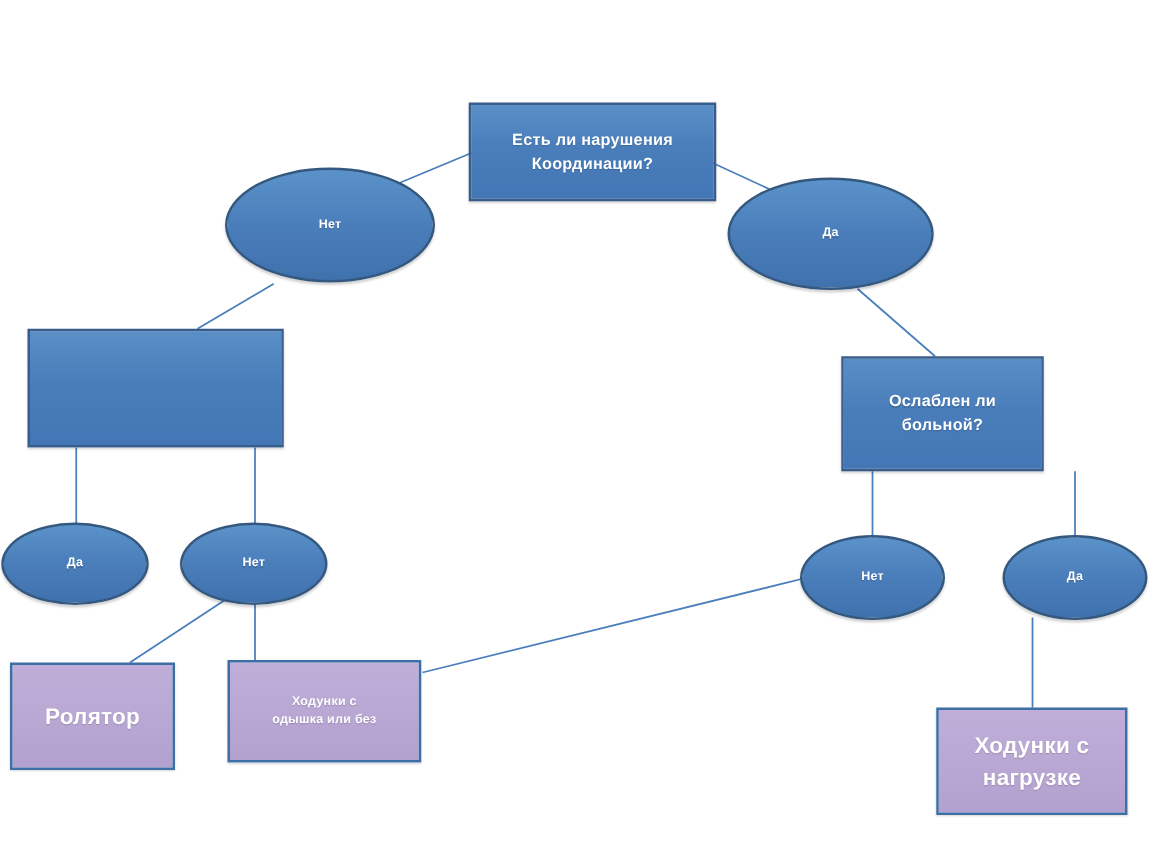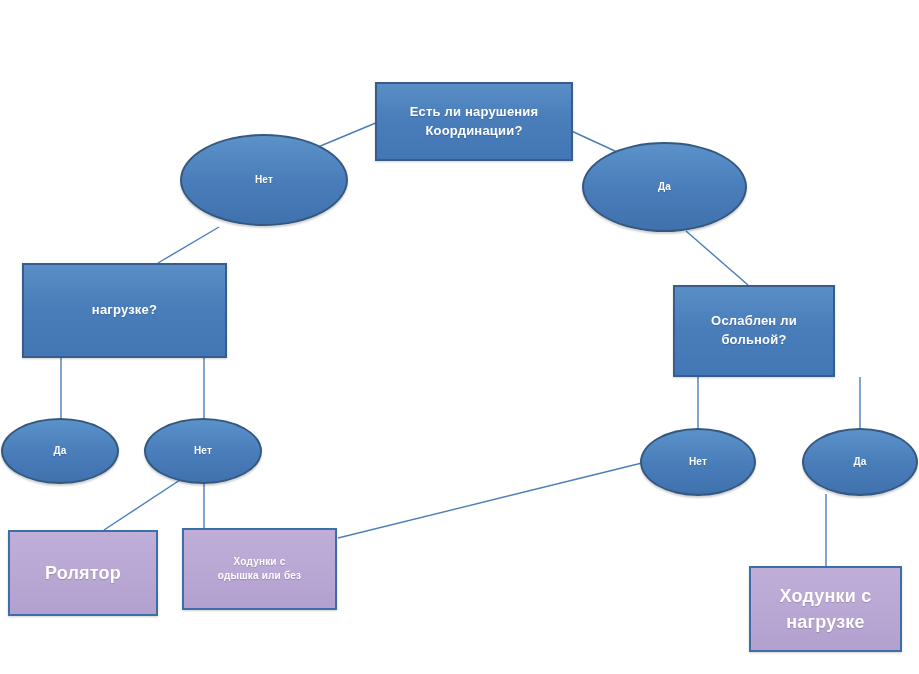--- a/index.html
+++ b/index.html
@@ -90,21 +90,20 @@
           <div>Нет</div>
         </div>
       </div>
       <div class="node ellipse t-mid" style="left: 582px; top: 142px; width: 165px; height: 90px;">
         <div class="label-wrap">
           <div>Да</div>
         </div>
       </div>
       <div class="node rect t-small" style="left: 22px; top: 263px; width: 205px; height: 95px;">
         <div class="label-wrap">
-          <div>нагрузке?</div>
         </div>
       </div>
       <div class="node rect t-small" style="left: 673px; top: 285px; width: 162px; height: 92px;">
         <div class="label-wrap">
           <div>Ослаблен ли</div>
           <div>больной?</div>
         </div>
       </div>
       <div class="node ellipse t-mid" style="left: 1px; top: 418px; width: 118px; height: 66px;">
         <div class="label-wrap">
@@ -119,21 +118,21 @@
       <div class="node ellipse t-mid" style="left: 640px; top: 428px; width: 116px; height: 68px;">
         <div class="label-wrap">
           <div>Нет</div>
         </div>
       </div>
       <div class="node ellipse t-mid" style="left: 802px; top: 428px; width: 116px; height: 68px;">
         <div class="label-wrap">
           <div>Да</div>
         </div>
       </div>
-      <div class="node terminal t-large" style="left: 8px; top: 530px; width: 150px; height: 86px;">
+      <div class="node terminal t-large" style="left: 8px; top: 530px; width: 132px; height: 86px;">
         <div class="label-wrap">
           <div>Ролятор</div>
         </div>
       </div>
       <div class="node terminal t-mid" style="left: 182px; top: 528px; width: 155px; height: 82px;">
         <div class="label-wrap">
           <div>Ходунки с</div>
           <div>одышка или без</div>
         </div>
       </div>

